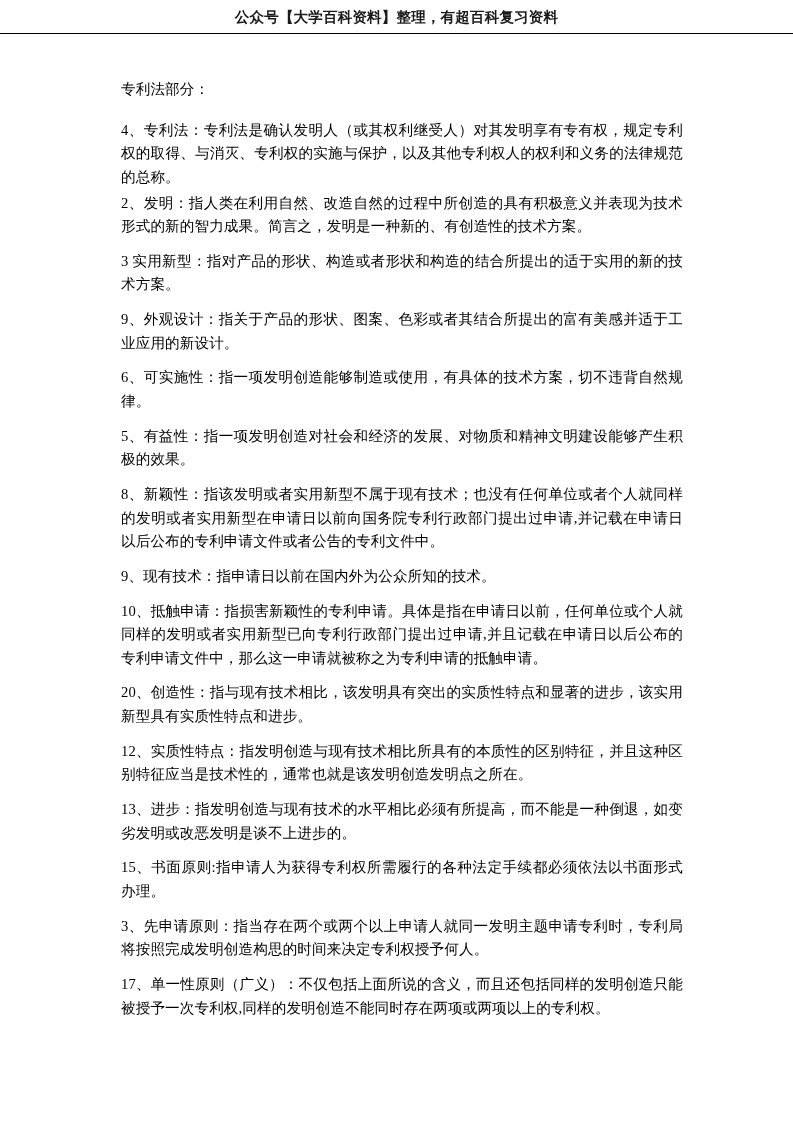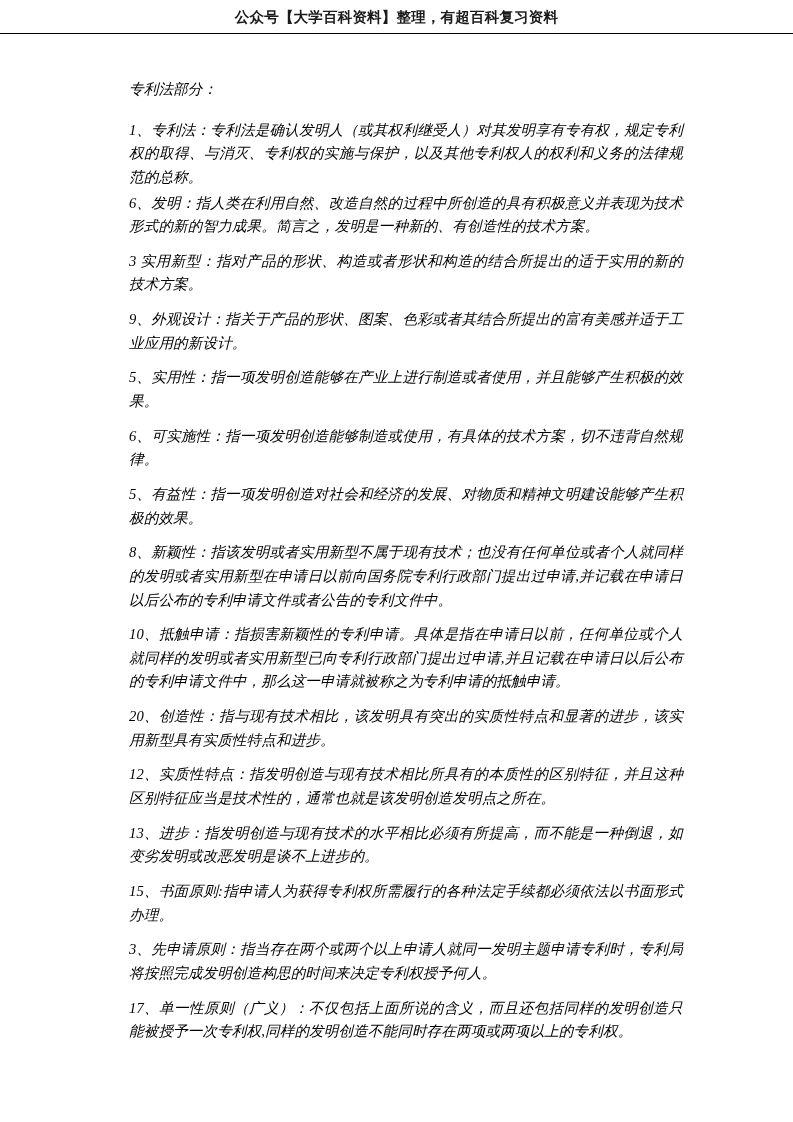--- a/index.html
+++ b/index.html
@@ -51,52 +51,51 @@
     position: absolute;
     top: 78px;
     left: 113px;
     width: 570px;
   }
   .para {
     font-size: 14.6px;
     line-height: 1.62;
     text-align: justify;
     text-justify: inter-ideograph;
-    margin: 0 0 11px 16px;
+    margin: 0 0 11px 8px;
     color: #000000;
     letter-spacing: 0.1px;
-    font-style: italic;
   }
   .para.tight {
     margin-bottom: 2px;
   }
   .para.first {
     margin-bottom: 17px;
   }
 </style>
 </head>
 <body>
 
 <div class="page">
 
   <div class="header-band">
     <span class="header-text">公众号【大学百科资料】整理，有超百科复习资料</span>
   </div>
   <div class="header-rule"></div>
 
   <div class="content">
     <p class="para first">专利法部分：</p>
-    <p class="para tight">1、专利法：专利法是确认发明人（或其权利继受人）对其发明享有专有权，规定专利权的取得、与消灭、专利权的实施与保护，以及其他专利权人的权利和义务的法律规范的总称。</p>
-    <p class="para">6、发明：指人类在利用自然、改造自然的过程中所创造的具有积极意义并表现为技术形式的新的智力成果。简言之，发明是一种新的、有创造性的技术方案。</p>
+    <p class="para tight">4、专利法：专利法是确认发明人（或其权利继受人）对其发明享有专有权，规定专利权的取得、与消灭、专利权的实施与保护，以及其他专利权人的权利和义务的法律规范的总称。</p>
+    <p class="para">2、发明：指人类在利用自然、改造自然的过程中所创造的具有积极意义并表现为技术形式的新的智力成果。简言之，发明是一种新的、有创造性的技术方案。</p>
     <p class="para">3 实用新型：指对产品的形状、构造或者形状和构造的结合所提出的适于实用的新的技术方案。</p>
     <p class="para">9、外观设计：指关于产品的形状、图案、色彩或者其结合所提出的富有美感并适于工业应用的新设计。</p>
-    <p class="para">5、实用性：指一项发明创造能够在产业上进行制造或者使用，并且能够产生积极的效果。</p>
     <p class="para">6、可实施性：指一项发明创造能够制造或使用，有具体的技术方案，切不违背自然规律。</p>
     <p class="para">5、有益性：指一项发明创造对社会和经济的发展、对物质和精神文明建设能够产生积极的效果。</p>
     <p class="para">8、新颖性：指该发明或者实用新型不属于现有技术；也没有任何单位或者个人就同样的发明或者实用新型在申请日以前向国务院专利行政部门提出过申请,并记载在申请日以后公布的专利申请文件或者公告的专利文件中。</p>
+    <p class="para">9、现有技术：指申请日以前在国内外为公众所知的技术。</p>
     <p class="para">10、抵触申请：指损害新颖性的专利申请。具体是指在申请日以前，任何单位或个人就同样的发明或者实用新型已向专利行政部门提出过申请,并且记载在申请日以后公布的专利申请文件中，那么这一申请就被称之为专利申请的抵触申请。</p>
     <p class="para">20、创造性：指与现有技术相比，该发明具有突出的实质性特点和显著的进步，该实用新型具有实质性特点和进步。</p>
     <p class="para">12、实质性特点：指发明创造与现有技术相比所具有的本质性的区别特征，并且这种区别特征应当是技术性的，通常也就是该发明创造发明点之所在。</p>
     <p class="para">13、进步：指发明创造与现有技术的水平相比必须有所提高，而不能是一种倒退，如变劣发明或改恶发明是谈不上进步的。</p>
     <p class="para">15、书面原则:指申请人为获得专利权所需履行的各种法定手续都必须依法以书面形式办理。</p>
     <p class="para">3、先申请原则：指当存在两个或两个以上申请人就同一发明主题申请专利时，专利局将按照完成发明创造构思的时间来决定专利权授予何人。</p>
     <p class="para">17、单一性原则（广义）：不仅包括上面所说的含义，而且还包括同样的发明创造只能被授予一次专利权,同样的发明创造不能同时存在两项或两项以上的专利权。</p>
   </div>
 
 </div>

